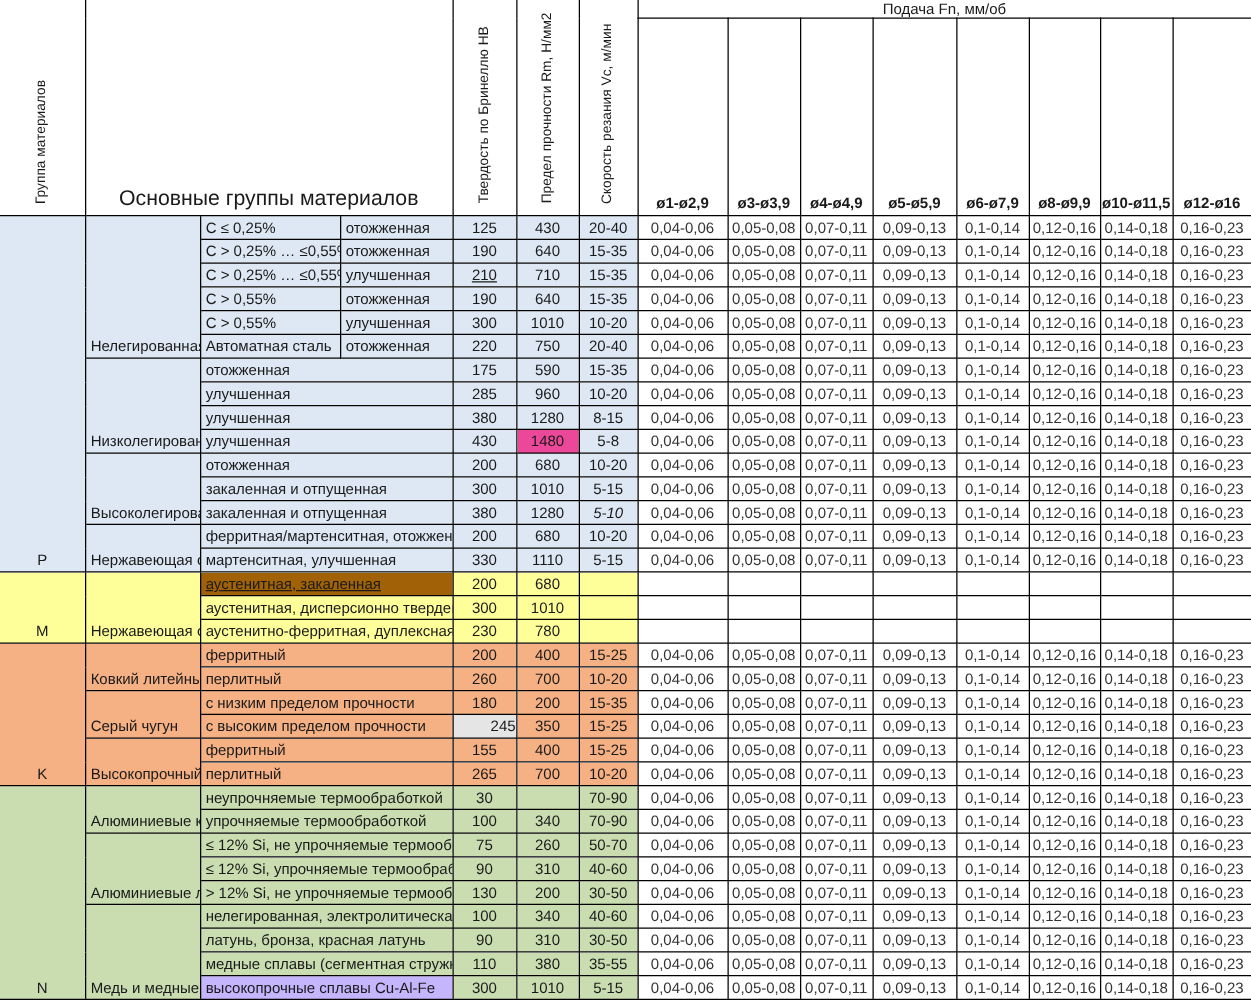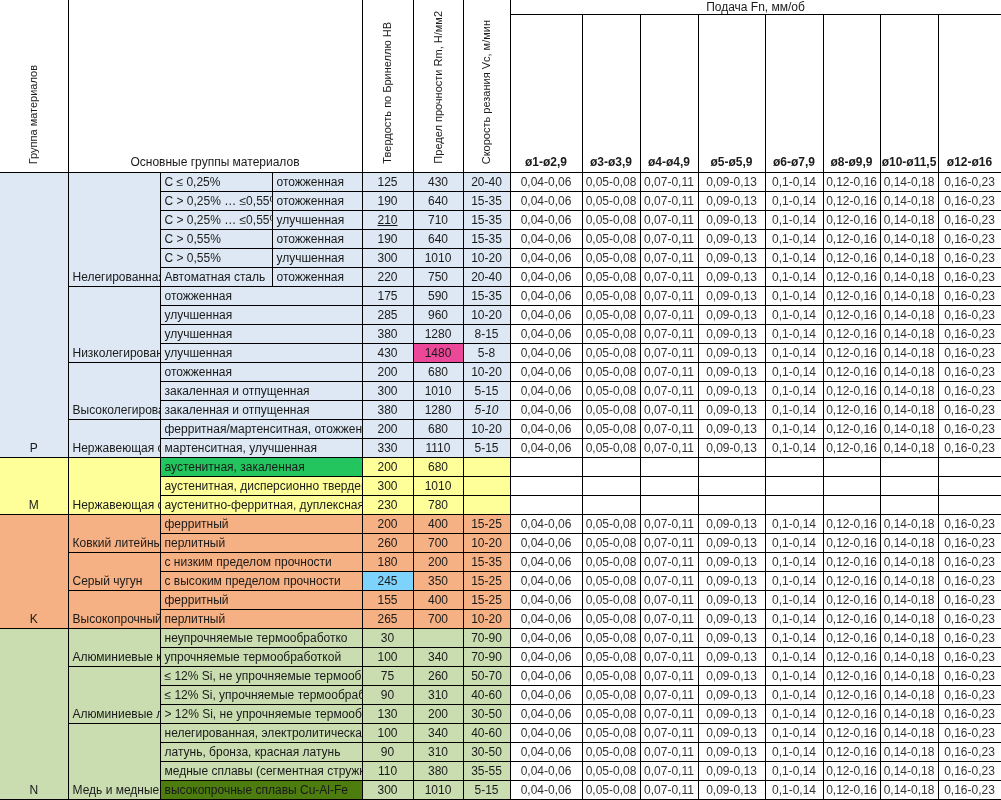--- a/index.html
+++ b/index.html
@@ -7,21 +7,21 @@
     width:1001px;height:800px;overflow:hidden;background:#fff;
     font-family:"Liberation Sans",sans-serif;color:#1a1a1a;
   }
   table{border-collapse:collapse;table-layout:fixed;width:1001px;border-bottom:2px solid #000;}
   th,td{box-sizing:border-box;padding:0;font-weight:normal;overflow:hidden;white-space:nowrap;}
   
   thead th{background:#fff;border-top:none;}
   tr.h1{height:14px;}
   tr.h2{height:158px;}
   th.hA{border-left:none;border-right:1px solid #000;border-bottom:1px solid #000;vertical-align:bottom;text-align:center;padding-bottom:4px;}
-  th.hB{border-right:1px solid #000;border-bottom:1px solid #000;vertical-align:bottom;text-align:center;font-size:12px;padding-bottom:3px;}
+  th.hB{border-right:1px solid #000;border-bottom:1px solid #000;vertical-align:bottom;text-align:center;font-size:17px;padding-bottom:3px;}
   th.rot{border-right:1px solid #000;border-bottom:1px solid #000;vertical-align:bottom;text-align:center;padding-bottom:4px;}
   th.hFeed{border-bottom:1px solid #000;border-right:1px solid #000;font-size:12px;text-align:center;vertical-align:middle;}
   th.hDia{border:1px solid #000;border-top:none;vertical-align:bottom;text-align:center;font-size:12px;font-weight:bold;padding-bottom:3px;}
   .vert{writing-mode:vertical-rl;transform:rotate(180deg);font-size:11px;line-height:1.15;display:inline-block;}
   
   tbody td{border:1px solid #000;height:19px;font-size:12px;}
   td.colA{border-left:none;text-align:center;vertical-align:bottom;padding-bottom:2px;}
   td.colB{vertical-align:bottom;text-align:left;padding:0 0 2px 4px;}
   td.cTxt{text-align:left;padding-left:4px;}
   td.num{text-align:center;}
@@ -297,21 +297,21 @@
           <td class="feed">0,07-0,11</td>
           <td class="feed">0,09-0,13</td>
           <td class="feed">0,1-0,14</td>
           <td class="feed">0,12-0,16</td>
           <td class="feed">0,14-0,18</td>
           <td class="feed">0,16-0,23</td>
         </tr>
         <tr>
           <td class="colA" rowspan="3" style="background: rgb(255, 255, 153);">M</td>
           <td class="colB" rowspan="3" style="background: rgb(255, 255, 153);">Нержавеющая ст</td>
-          <td class="cTxt" colspan="2" style="background: #22c55e;">аустенитная, закаленная</td>
+          <td class="cTxt" colspan="2" style="background: #a16207; text-decoration: underline;">аустенитная, закаленная</td>
           <td class="num" style="background: rgb(255, 255, 153);">200</td>
           <td class="num" style="background: rgb(255, 255, 153);">680</td>
           <td class="num" style="background: rgb(255, 255, 153);"></td>
           <td class="feed"></td>
           <td class="feed"></td>
           <td class="feed"></td>
           <td class="feed"></td>
           <td class="feed"></td>
           <td class="feed"></td>
           <td class="feed"></td>
@@ -385,21 +385,21 @@
           <td class="feed">0,05-0,08</td>
           <td class="feed">0,07-0,11</td>
           <td class="feed">0,09-0,13</td>
           <td class="feed">0,1-0,14</td>
           <td class="feed">0,12-0,16</td>
           <td class="feed">0,14-0,18</td>
           <td class="feed">0,16-0,23</td>
         </tr>
         <tr>
           <td class="cTxt" colspan="2" style="background: rgb(245, 176, 131);">с высоким пределом прочности</td>
-          <td class="num" style="background: #7dd3fc;">245</td>
+          <td class="num" style="background: #e5e5e5; text-align: right;">245</td>
           <td class="num" style="background: rgb(245, 176, 131);">350</td>
           <td class="num" style="background: rgb(245, 176, 131);">15-25</td>
           <td class="feed">0,04-0,06</td>
           <td class="feed">0,05-0,08</td>
           <td class="feed">0,07-0,11</td>
           <td class="feed">0,09-0,13</td>
           <td class="feed">0,1-0,14</td>
           <td class="feed">0,12-0,16</td>
           <td class="feed">0,14-0,18</td>
           <td class="feed">0,16-0,23</td>
@@ -429,21 +429,21 @@
           <td class="feed">0,07-0,11</td>
           <td class="feed">0,09-0,13</td>
           <td class="feed">0,1-0,14</td>
           <td class="feed">0,12-0,16</td>
           <td class="feed">0,14-0,18</td>
           <td class="feed">0,16-0,23</td>
         </tr>
         <tr>
           <td class="colA" rowspan="9" style="background: rgb(201, 221, 176);">N</td>
           <td class="colB" rowspan="2" style="background: rgb(201, 221, 176);">Алюминиевые ко</td>
-          <td class="cTxt" colspan="2" style="background: rgb(201, 221, 176);">неупрочняемые термообработко</td>
+          <td class="cTxt" colspan="2" style="background: rgb(201, 221, 176);">неупрочняемые термообработкой</td>
           <td class="num" style="background: rgb(201, 221, 176);">30</td>
           <td class="num" style="background: rgb(201, 221, 176);"></td>
           <td class="num" style="background: rgb(201, 221, 176);">70-90</td>
           <td class="feed">0,04-0,06</td>
           <td class="feed">0,05-0,08</td>
           <td class="feed">0,07-0,11</td>
           <td class="feed">0,09-0,13</td>
           <td class="feed">0,1-0,14</td>
           <td class="feed">0,12-0,16</td>
           <td class="feed">0,14-0,18</td>
@@ -543,21 +543,21 @@
           <td class="feed">0,04-0,06</td>
           <td class="feed">0,05-0,08</td>
           <td class="feed">0,07-0,11</td>
           <td class="feed">0,09-0,13</td>
           <td class="feed">0,1-0,14</td>
           <td class="feed">0,12-0,16</td>
           <td class="feed">0,14-0,18</td>
           <td class="feed">0,16-0,23</td>
         </tr>
         <tr>
-          <td class="cTxt" colspan="2" style="background: #4d7c0f; margin-top: 28px;">высокопрочные сплавы Cu-Al-Fe</td>
+          <td class="cTxt" colspan="2" style="background: #c4b5fd; margin-top: 28px;">высокопрочные сплавы Cu-Al-Fe</td>
           <td class="num" style="background: rgb(201, 221, 176);">300</td>
           <td class="num" style="background: rgb(201, 221, 176);">1010</td>
           <td class="num" style="background: rgb(201, 221, 176);">5-15</td>
           <td class="feed">0,04-0,06</td>
           <td class="feed">0,05-0,08</td>
           <td class="feed">0,07-0,11</td>
           <td class="feed">0,09-0,13</td>
           <td class="feed">0,1-0,14</td>
           <td class="feed">0,12-0,16</td>
           <td class="feed">0,14-0,18</td>

